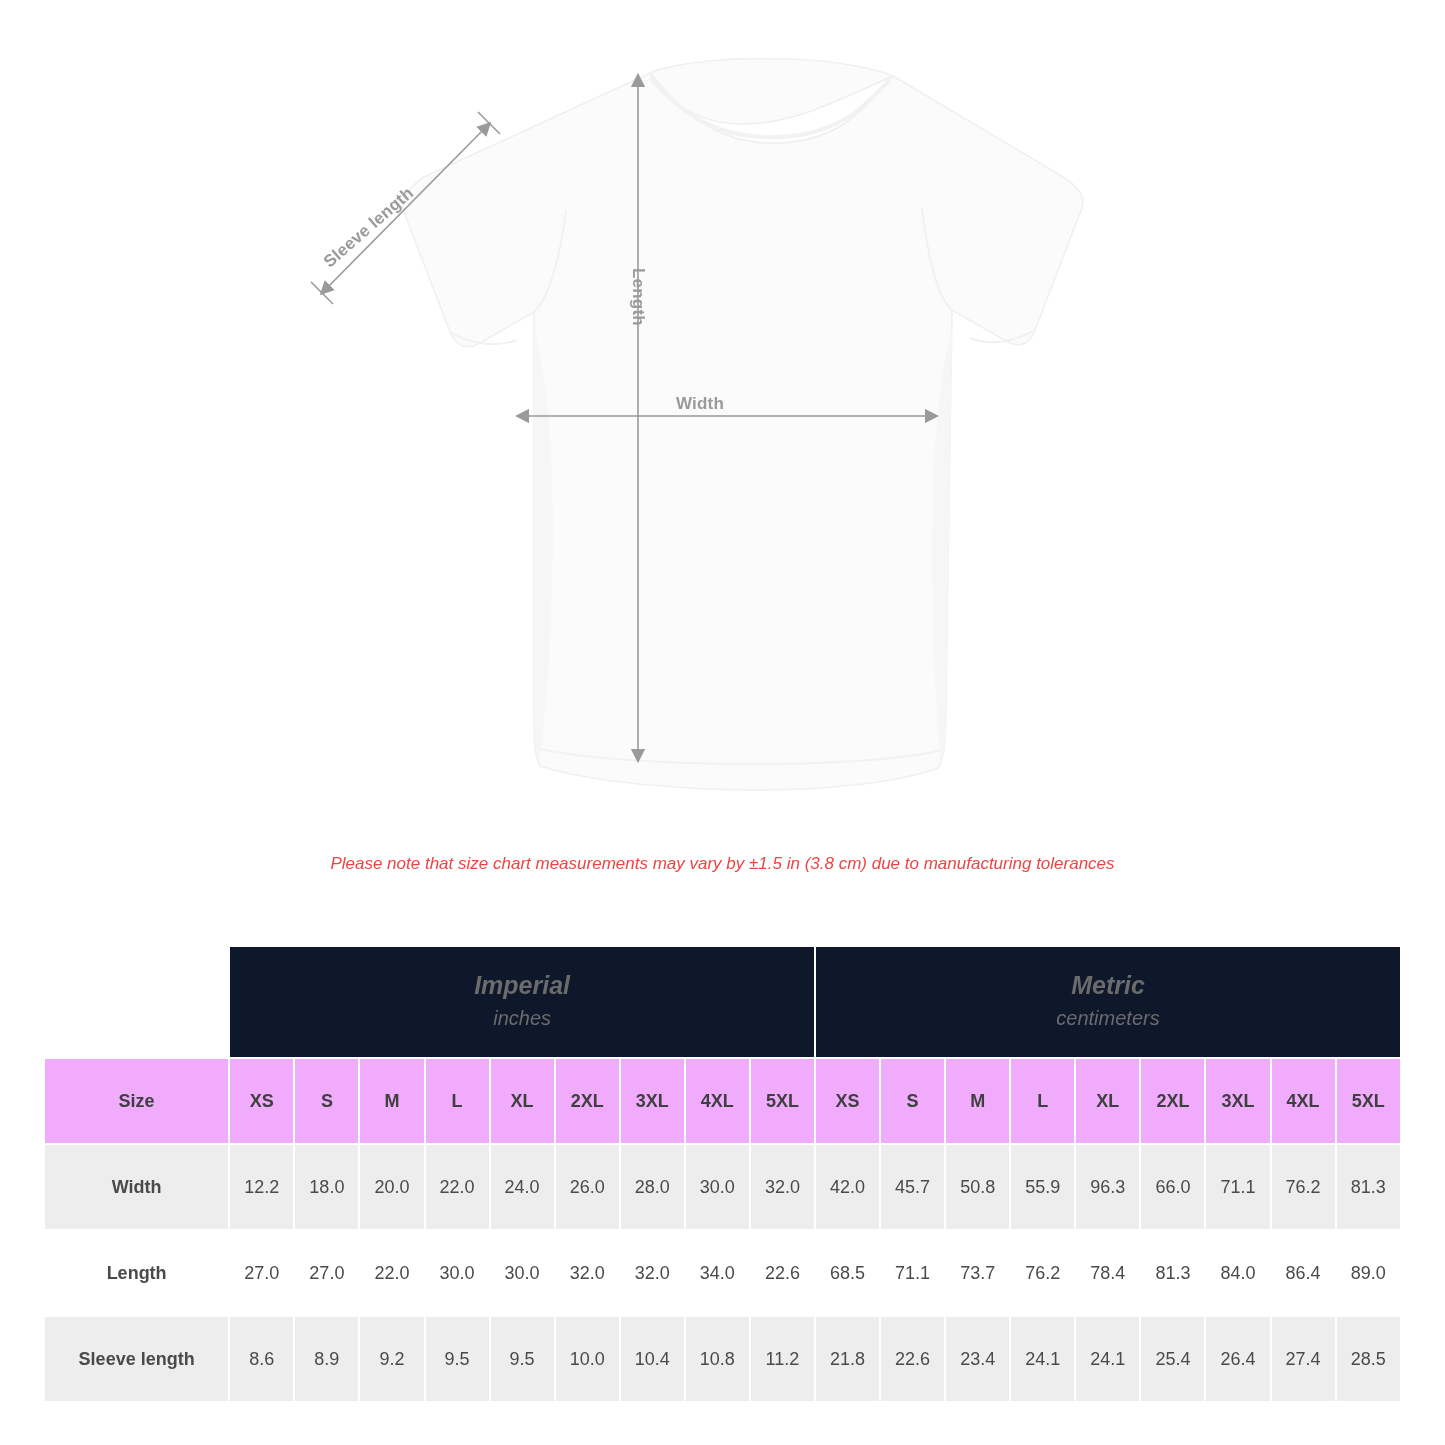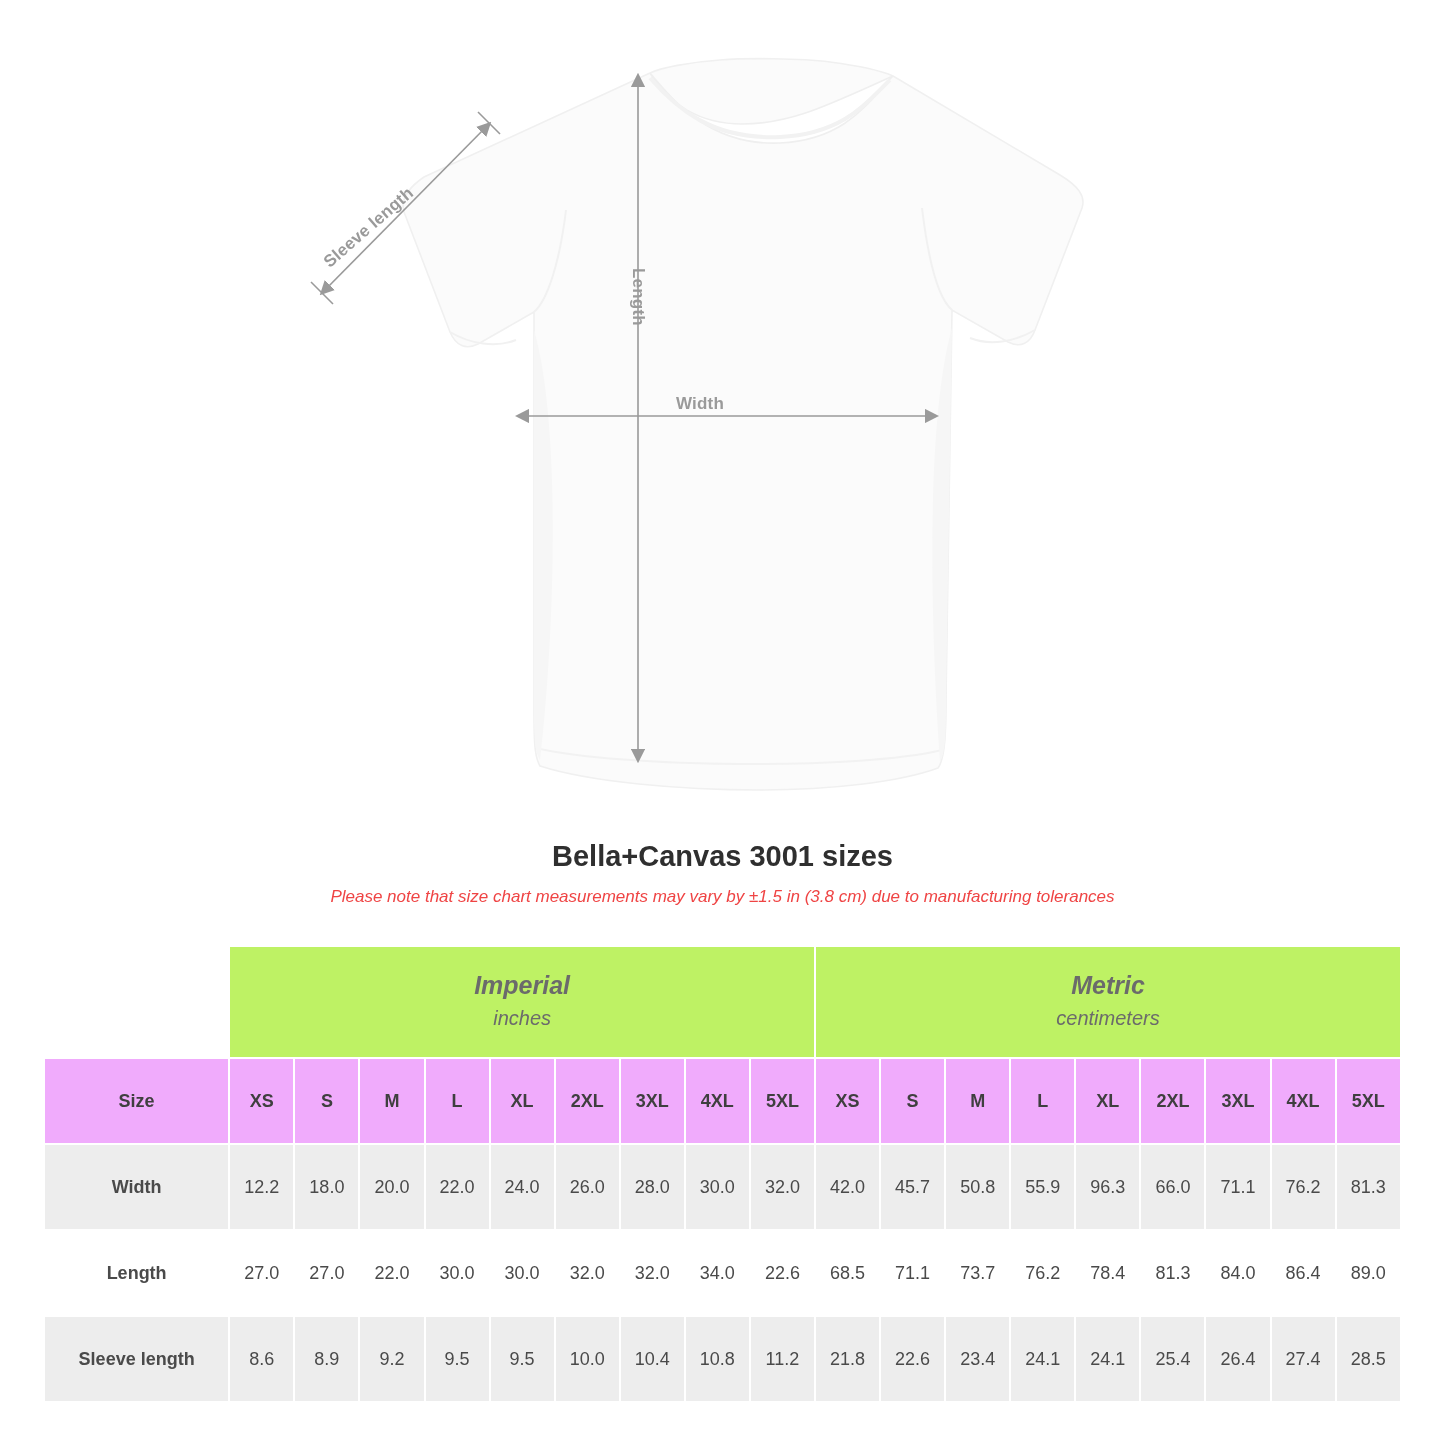--- a/index.html
+++ b/index.html
@@ -94,21 +94,21 @@
   table.size-table td,
   table.size-table th {
     border: 2px solid #ffffff;
     text-align: center;
     font-size: 18px;
     color: #4a4a4a;
     padding: 0;
   }
   .unit-head td {
     height: 110px;
-    background: #bef264;
+    background: #0f172a;
   }
   .unit-title {
     font-size: 25px;
     font-weight: bold;
     font-style: italic;
     color: #6b6b6b;
     line-height: 1.25;
   }
   .unit-sub {
     font-size: 20px;
@@ -205,21 +205,20 @@
         <line x1="311" y1="282" x2="333" y2="304" stroke="#9a9a9a" stroke-width="1.6"></line>
       </svg>
 
       <div class="dim-label label-length">Length</div>
       <div class="dim-label label-width">Width</div>
       <div class="dim-label label-sleeve">Sleeve length</div>
     </div>
   </div>
 
   <div class="title-block">
-    <h1 class="chart-title">Bella+Canvas 3001 sizes</h1>
     <p class="chart-note">Please note that size chart measurements may vary by ±1.5 in (3.8 cm) due to manufacturing tolerances</p>
   </div>
 
   <div class="table-wrap">
     <table class="size-table">
       <colgroup>
         <col style="width:185px">
         <col style="width:65px">
           <col style="width:65px">
           <col style="width:65px">

